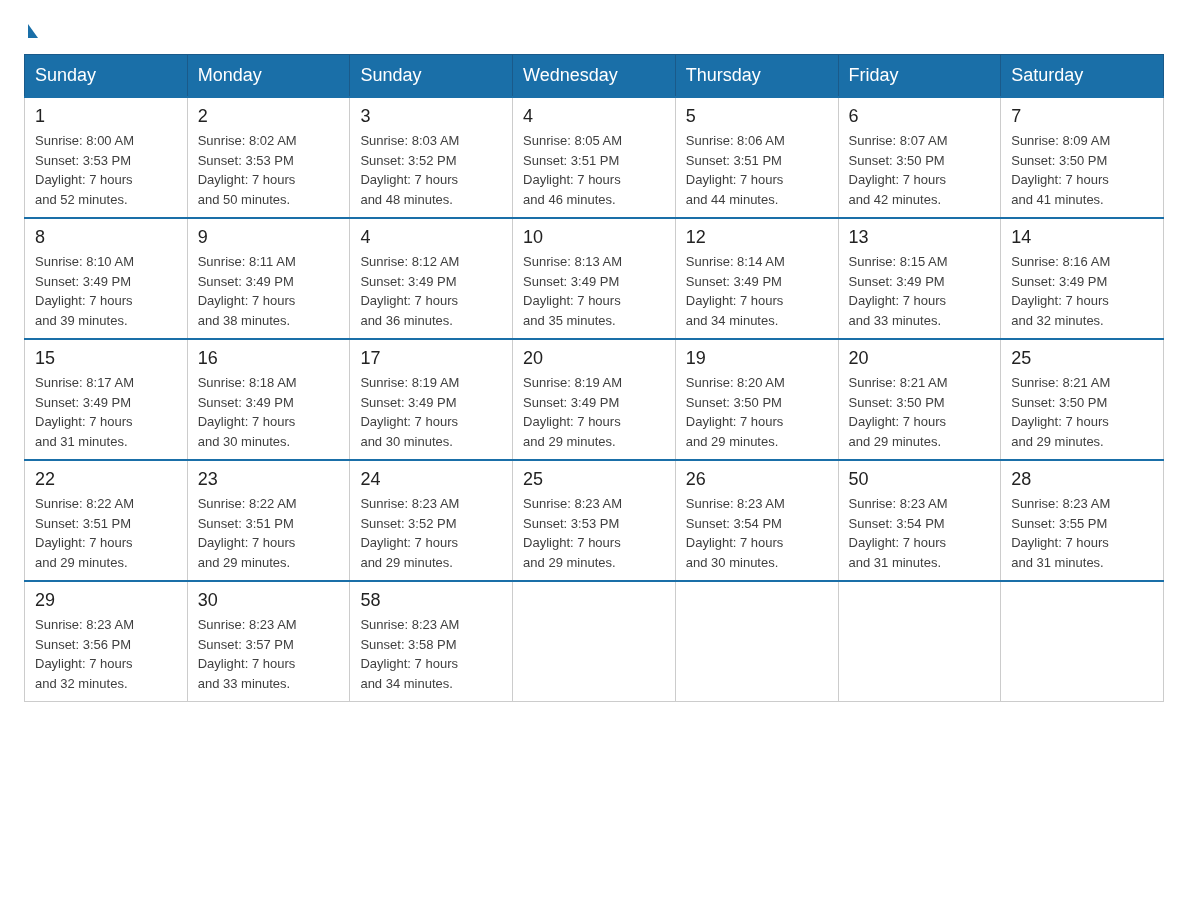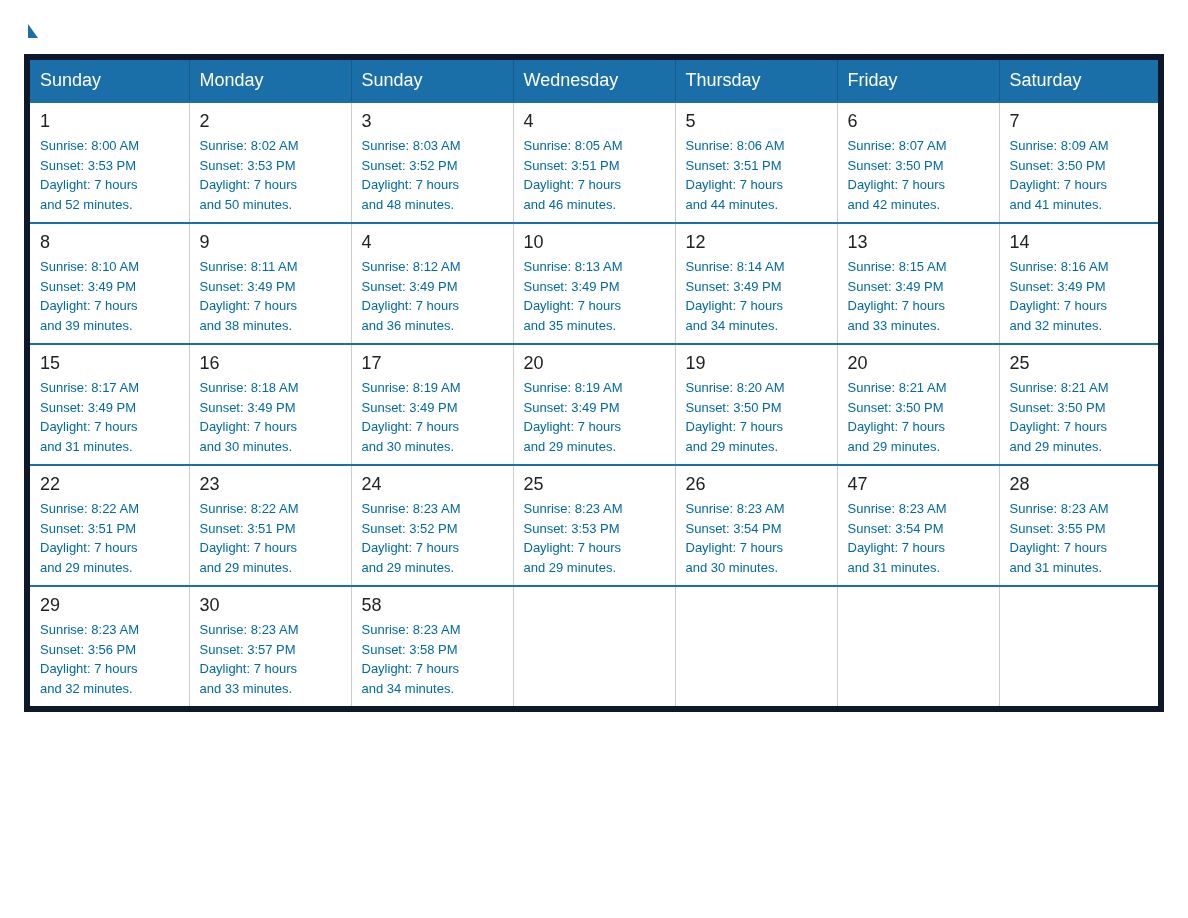--- a/index.html
+++ b/index.html
@@ -56,21 +56,21 @@
       line-height: 1.1;
     }
     .location {
       font-size: 22px;
       color: #444;
       margin-top: 4px;
     }
     .calendar {
       width: 100%;
       border-collapse: collapse;
-      border: 6px solid #0f172a;
+      border: 1px solid #0f172a;
     }
     .calendar th {
       background-color: #1a6fa8;
       color: #fff;
       padding: 10px 10px;
       text-align: left;
       font-size: 18px;
       font-weight: normal;
       border: 1px solid #1a5a8a;
     }
@@ -82,21 +82,21 @@
       min-height: 100px;
     }
     .day-number {
       font-size: 18px;
       font-weight: normal;
       color: #222;
       margin-bottom: 4px;
     }
     .day-info {
       font-size: 13px;
-      color: #0369a1;
+      color: #404040;
       line-height: 1.5;
     }
     .empty-cell {
       background: #fff;
     }
     .week-row td {
       border-top: 2px solid #1a6fa8;
     }
   </style>
 </head>
@@ -364,21 +364,21 @@
         <td>
           <div class="day-number">26</div>
           <div class="day-info">
             Sunrise: 8:23 AM<br>
             Sunset: 3:54 PM<br>
             Daylight: 7 hours<br>
             and 30 minutes.
           </div>
         </td>
         <td>
-          <div class="day-number">47</div>
+          <div class="day-number">50</div>
           <div class="day-info">
             Sunrise: 8:23 AM<br>
             Sunset: 3:54 PM<br>
             Daylight: 7 hours<br>
             and 31 minutes.
           </div>
         </td>
         <td>
           <div class="day-number">28</div>
           <div class="day-info">

